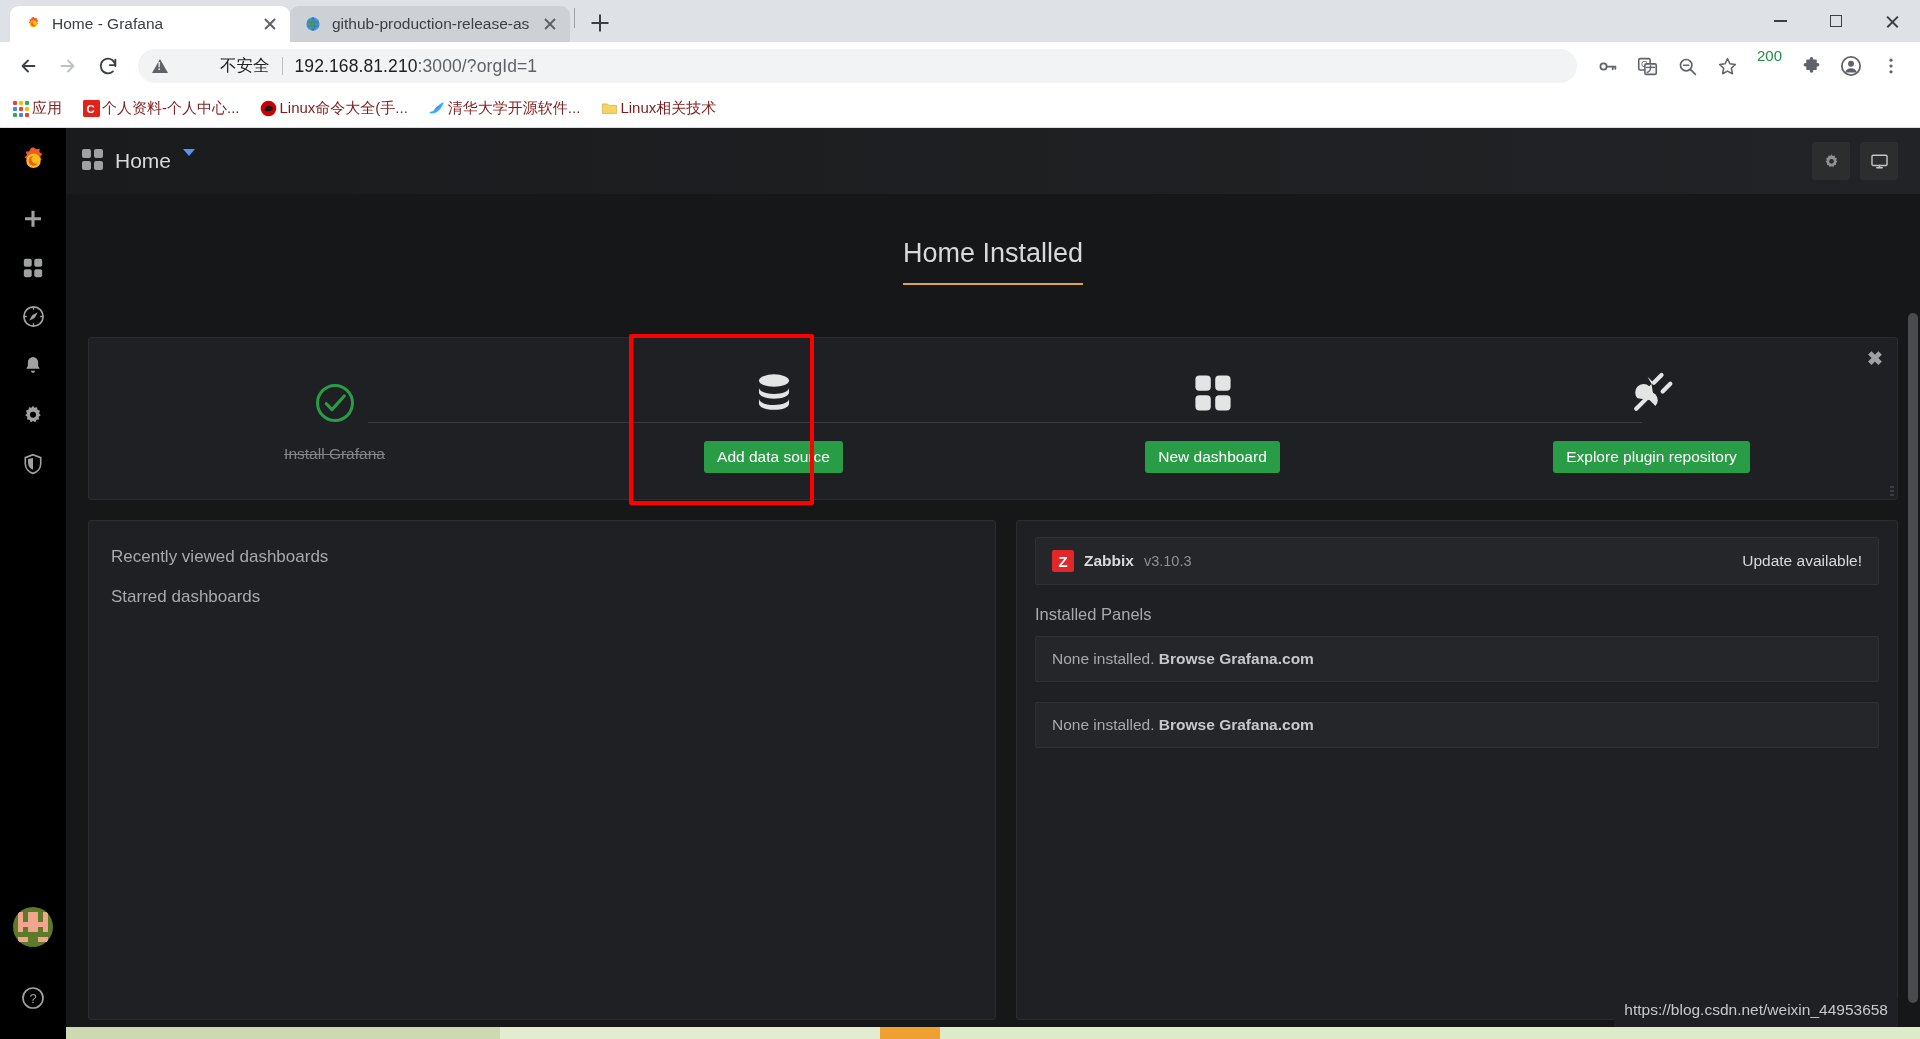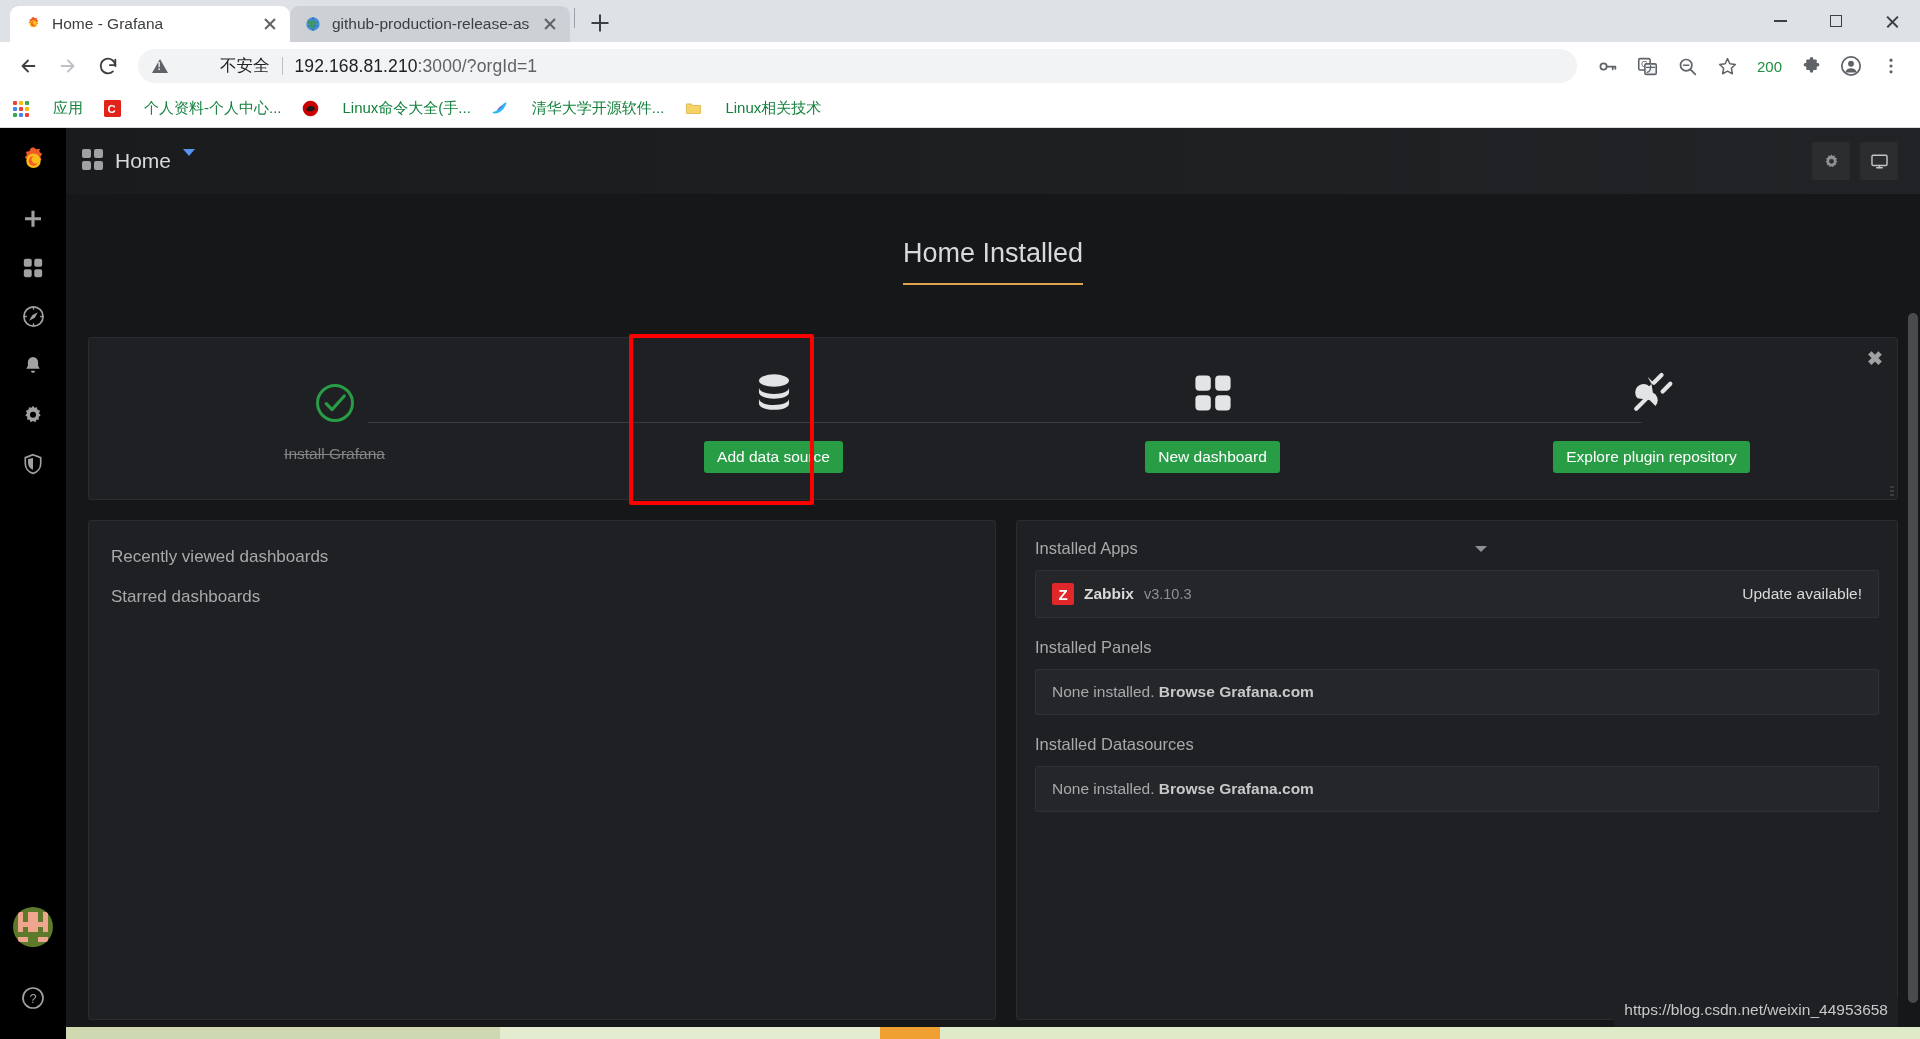--- a/index.html
+++ b/index.html
@@ -64,29 +64,29 @@
     display: flex; align-items: center; padding: 0 14px; margin: 0 8px; gap: 8px;
     position: relative;
   }
   .warn-tri { width:0; height:0; border-left:8px solid transparent; border-right:8px solid transparent;
               border-bottom: 14px solid #5f6368; position: relative; }
   .warn-tri::after { content:"!"; position:absolute; left:-2.4px; top:2px; color:#f1f3f4; font-size:10px; font-weight:bold; }
   .insecure-label { font-size: 16.5px; color: #202124; margin-left: 44px; }
   .omni-divider { width: 1px; height: 18px; background: #bdc1c6; margin: 0 4px; }
   .url { font-size: 17.5px; color: #202124; letter-spacing: .1px; }
   .url .dim { color: #5f6368; }
-  .tb-right { display:flex; align-items:center; gap: 2px; }
+  .tb-right { display:flex; align-items:flex-start; gap: 2px; }
   .tb-icon { width: 38px; height: 38px; display:flex; align-items:center; justify-content:center; color:#5f6368; }
   .zoomnum { font-size: 15px; color: #1e8e3e; padding: 0 8px; }
 
   .bookmarks {
     height: 38px; background:#ffffff; display:flex; align-items:center;
     padding: 0 12px; gap: 20px; border-bottom: 1px solid #dadce0;
   }
-  .bm { display:flex; align-items:center; gap: 23px; font-size: 15px; color:#15803d; white-space: nowrap; }
+  .bm { display:flex; align-items:center; gap: 2px; font-size: 15px; color:#7f1d1d; white-space: nowrap; }
   .bm-ico { width:18px; height:18px; flex:0 0 18px; display:flex; align-items:center; justify-content:center; }
   .apps-grid { display:grid; grid-template-columns: repeat(3, 4px); grid-template-rows: repeat(3, 4px); gap:2px; }
   .apps-grid i { display:block; width:4px; height:4px; border-radius:1px; }
 
   
   .page { flex: 1; display: flex; background: #161719; position: relative; overflow: hidden; }
 
   .sidenav {
     width: 66px; background: #000000; display: flex; flex-direction: column; align-items: center;
     flex: 0 0 66px; position: relative; z-index: 5;
@@ -523,43 +523,35 @@
 
         <div class="panels">
 
           <div class="panel-left">
             <div class="plain-row">Recently viewed dashboards</div>
             <div class="plain-row">Starred dashboards</div>
           </div>
 
           <div class="panel-right">
 
-            <div class="sec-head">
-              <span>Installed Apps</span>
-              <span class="tri"></span>
-            </div>
             <div class="plug-item">
               <span class="plug-logo">Z</span>
               <span class="plug-name">Zabbix</span>
               <span class="plug-ver">v3.10.3</span>
               <span class="plug-update">Update available!</span>
             </div>
 
             <div class="sec-head nomark">
               <span>Installed Panels</span>
 
             </div>
             <div class="plug-empty">
               <span>None installed. </span><b>Browse Grafana.com</b>
             </div>
 
-            <div class="sec-head nomark">
-              <span>Installed Datasources</span>
-
-            </div>
             <div class="plug-empty">
               <span>None installed. </span><b>Browse Grafana.com</b>
             </div>
 
           </div>
         </div>
 
         <div class="statusbar">https://blog.csdn.net/weixin_44953658</div>
       </div>
 

